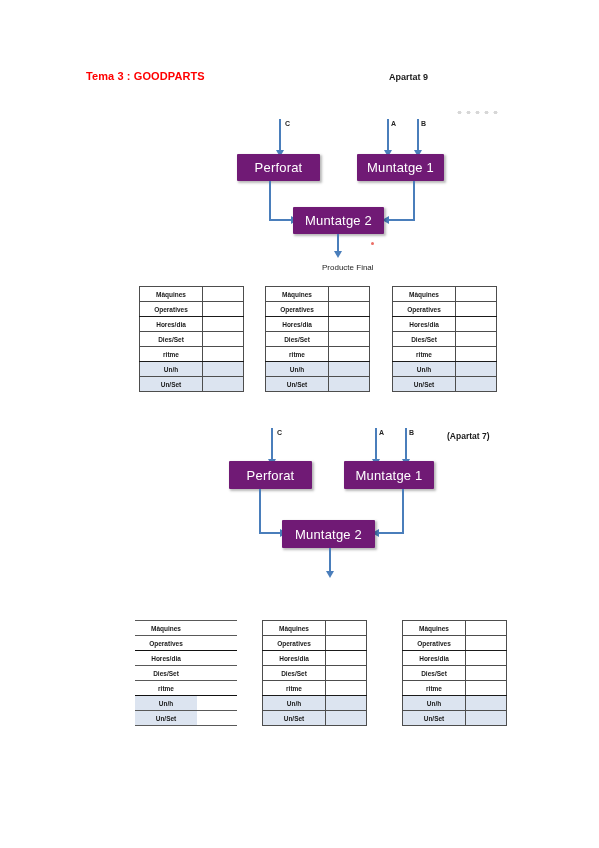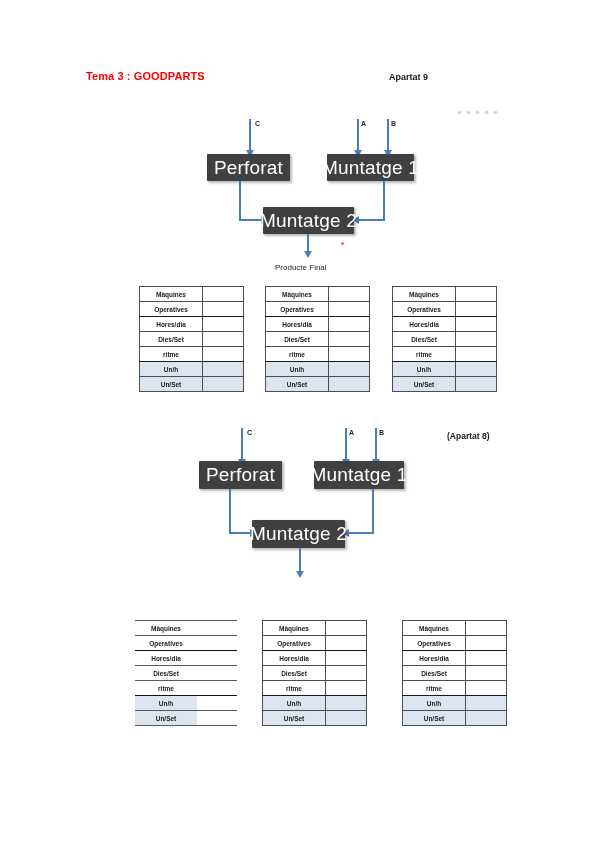--- a/index.html
+++ b/index.html
@@ -12,20 +12,21 @@
     height: 848px;
     position: relative;
     font-family: "Liberation Sans", sans-serif;
     overflow: hidden;
   }
 
   .page {
     position: absolute;
     inset: 0;
     background: #ffffff;
+    padding-left: 30px;
   }
 
   
   .doc-title {
     position: absolute;
     left: 86px;
     top: 70px;
     font-size: 11px;
     font-weight: bold;
     color: #FF0000;
@@ -69,26 +70,26 @@
     border-radius: 50%;
     background: #e8544a;
     opacity: .85;
   }
 
   
   .diagram { position: absolute; }
 
   .node {
     position: absolute;
-    background: #404040;
+    background: #701a75;
     color: #ffffff;
     display: flex;
     align-items: center;
     justify-content: center;
-    font-size: 19px;
+    font-size: 13px;
     font-weight: 400;
     letter-spacing: .2px;
     box-shadow: 1.5px 1.5px 2.5px rgba(0,0,0,0.28);
     border-radius: 1px;
     white-space: nowrap;
   }
 
   
   .vline {
     position: absolute;
@@ -200,21 +201,21 @@
     <div class="arrow-right" style="left:261px; top:215.5px;"></div>
 
     <div class="vline" style="left:383px; top:181px; height:40px;"></div>
     <div class="hline" style="left:358px; top:219px; width:27px;"></div>
     <div class="arrow-left" style="left:352px; top:215.5px;"></div>
 
     <div class="node" style="left:263px; top:207px; width:91px; height:27px;">Muntatge 2</div>
 
     <div class="vline" style="left:307px; top:234px; height:19px;"></div>
     <div class="arrow-down" style="left:303.5px; top:251px;"></div>
-    <div class="out-label" style="left:275px; top:263px;text-align:right;">Producte Final</div>
+    <div class="out-label" style="left:292px; top:263px;text-align:right;">Producte Final</div>
     <div class="artifact-reddot" style="left:341px; top:242px;"></div>
   </div>
 
   <table class="spec bordered" style="left:139px; top:286px;">
     <tbody>
         <tr>
           <td class="label">Màquines</td>
           <td class="value"></td>
         </tr>
         <tr class="thick">
@@ -301,21 +302,21 @@
           <td class="label">Un/h</td>
           <td class="value"></td>
         </tr>
         <tr class="shaded">
           <td class="label">Un/Set</td>
           <td class="value"></td>
         </tr>
       </tbody>
   </table>
 
-  <div class="apartat-2">(Apartat 8)</div>
+  <div class="apartat-2">(Apartat 7)</div>
 
   <div class="diagram">
 
     <div class="vline" style="left:241px; top:428px; height:33px;"></div>
     <div class="arrow-down" style="left:237.5px; top:459px;"></div>
     <div class="in-label" style="left:247px; top:429px;">C</div>
 
     <div class="vline" style="left:345px; top:428px; height:33px;"></div>
     <div class="arrow-down" style="left:341.5px; top:459px;"></div>
     <div class="in-label" style="left:349px; top:429px;">A</div>

